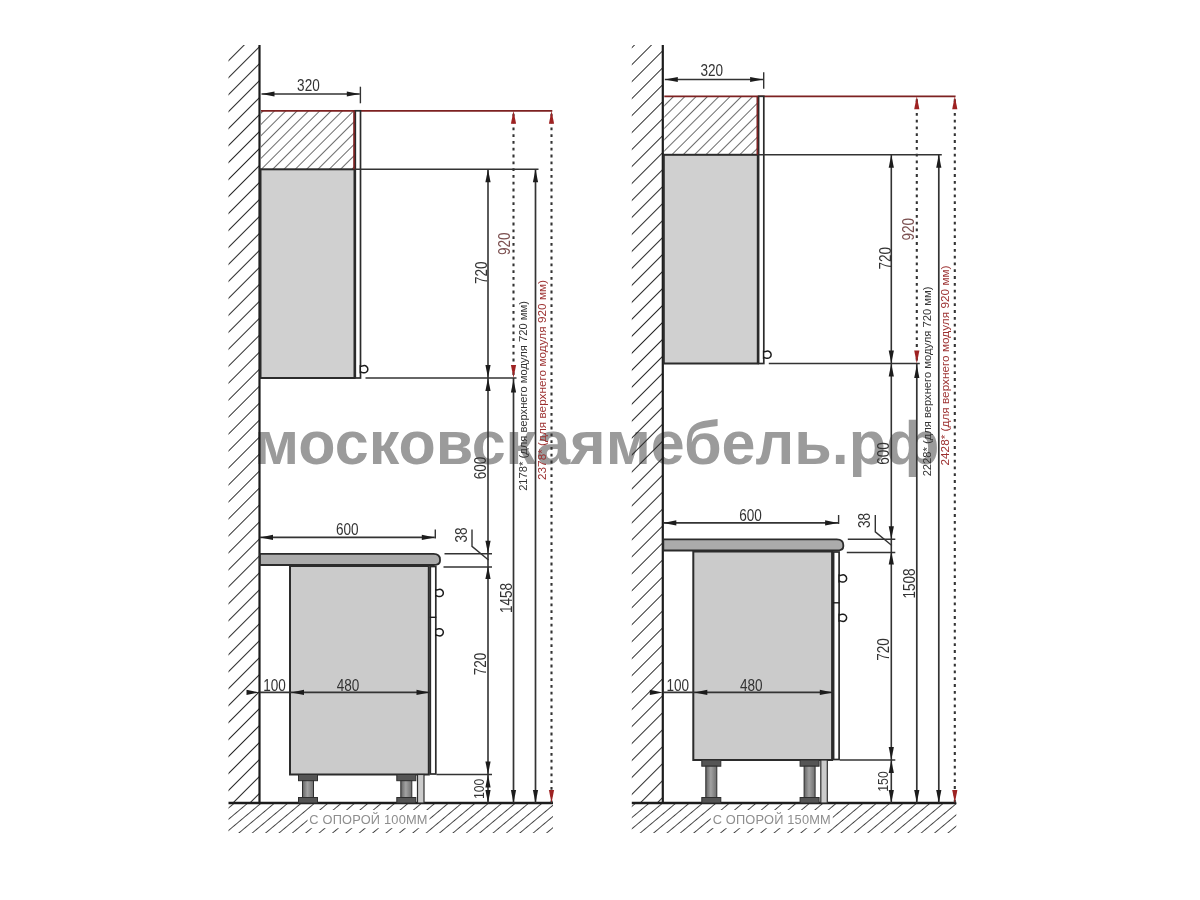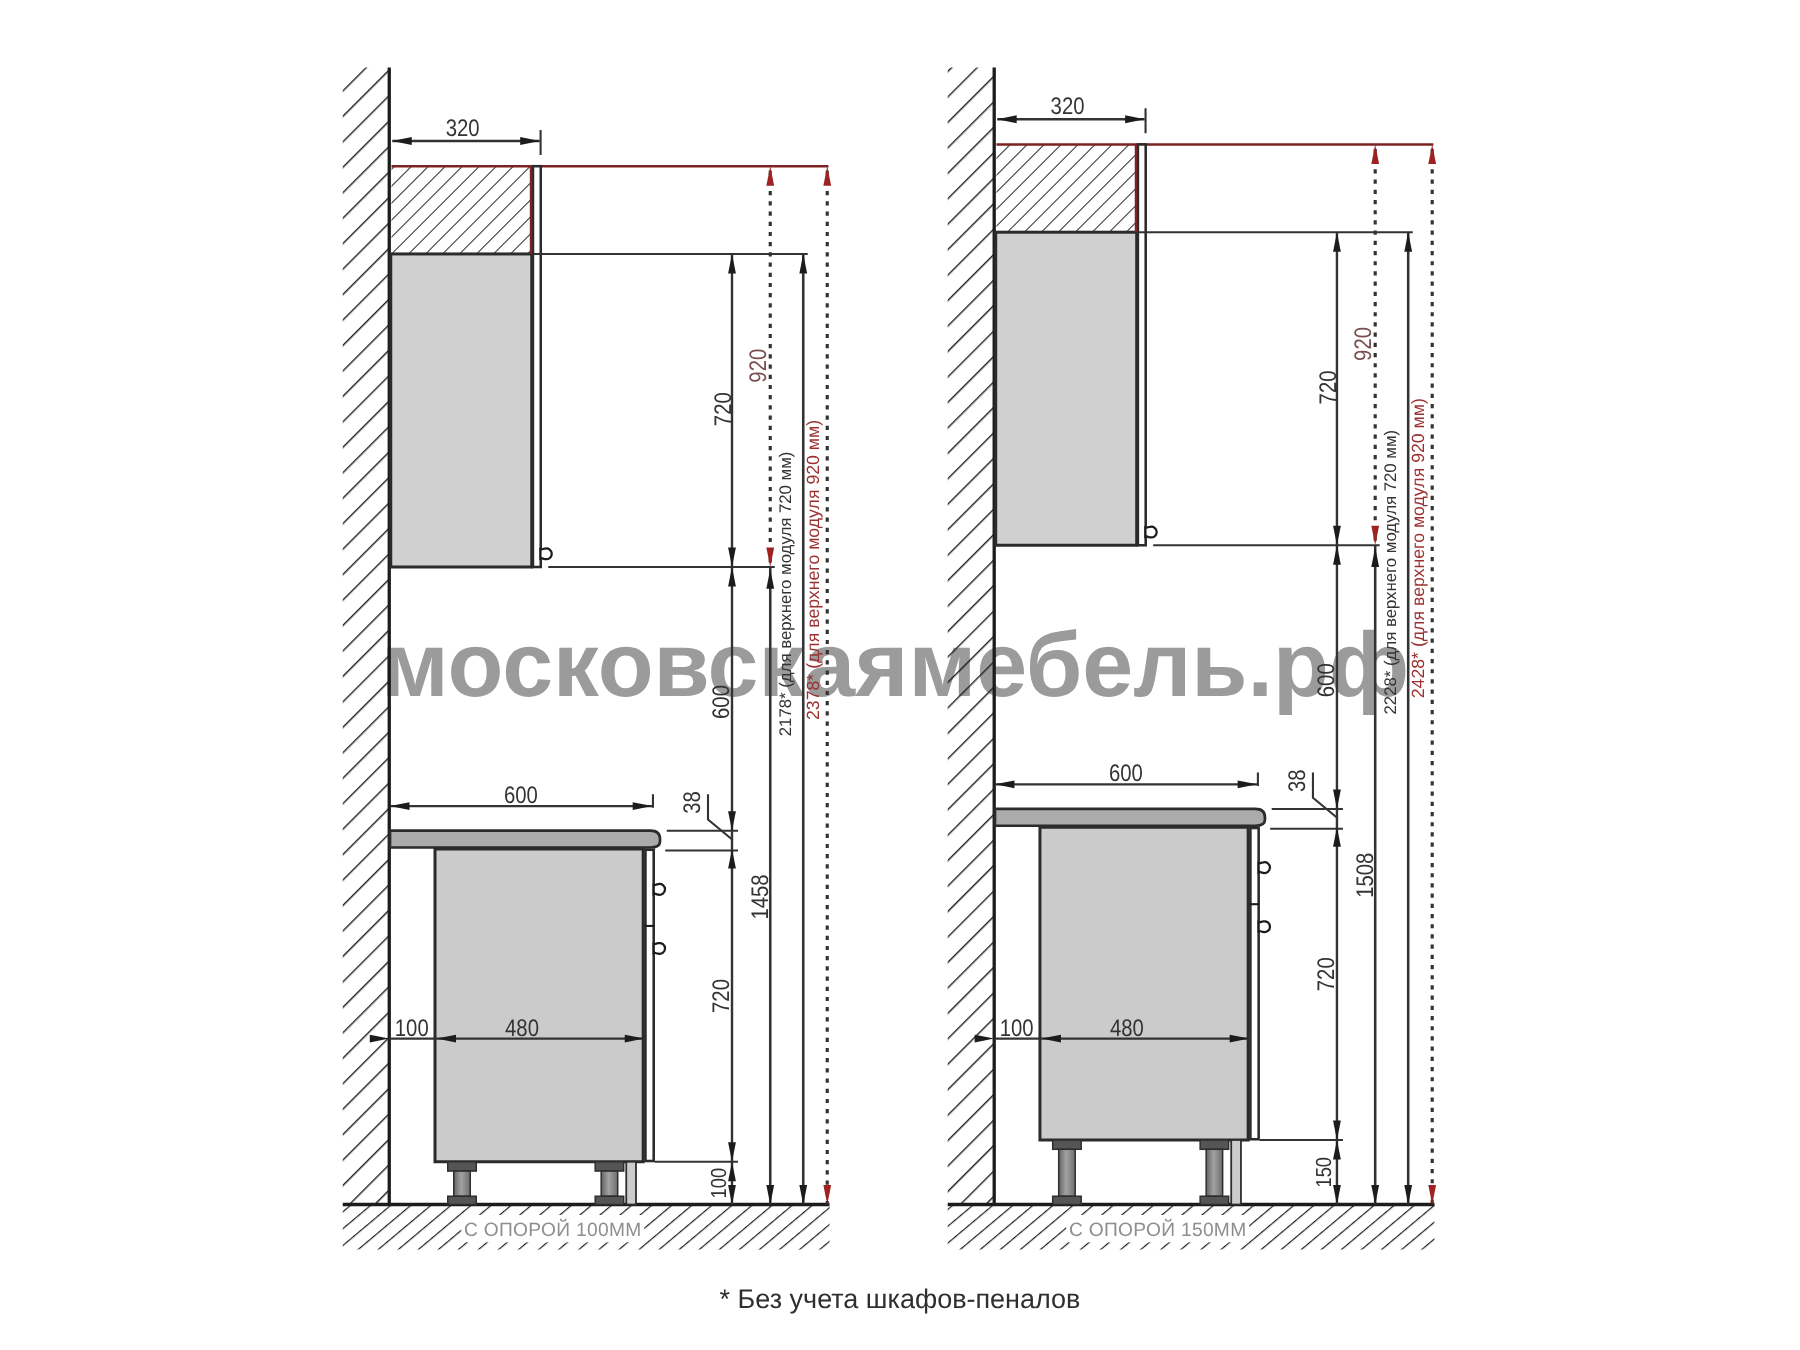--- a/index.html
+++ b/index.html
@@ -239,14 +239,13 @@
 <polygon points="938.8,154.8 936.2,167.8 941.4,167.8" fill="#1c1c1c"></polygon>
 <polygon points="938.8,803.0 936.2,790.0 941.4,790.0" fill="#1c1c1c"></polygon>
 <text transform="translate(926.8,381.5) rotate(-90)" font-size="11.2" fill="#333333" text-anchor="middle" dy="3.92">2228* (для верхнего модуля 720 мм)</text>
 
 <line x1="954.8" y1="99.3" x2="954.8" y2="803.0" stroke="#333333" stroke-width="2.1" stroke-dasharray="2.8,4.0"></line>
 <polygon points="954.8,96.3 952.2,109.3 957.4,109.3" fill="#9e2222"></polygon>
 <polygon points="954.8,803.0 952.2,790.0 957.4,790.0" fill="#9e2222"></polygon>
 <text transform="translate(945.3,365.5) rotate(-90)" font-size="11.8" fill="#9c3030" text-anchor="middle" dy="4.13">2428* (для верхнего модуля 920 мм)</text>
 </svg>
 
-<div id="cap">* Без учета шкафов-пеналов</div>
 </div>
 
 </body></html>

